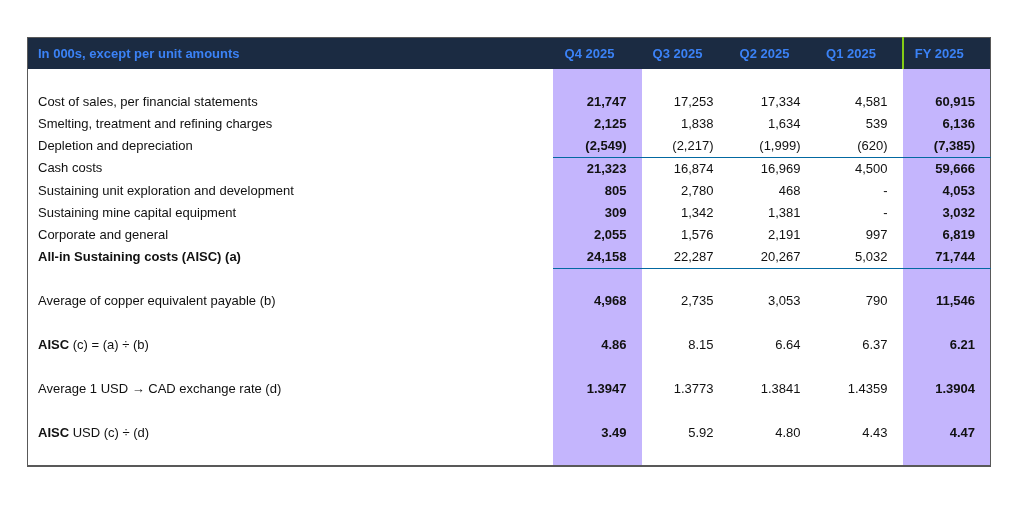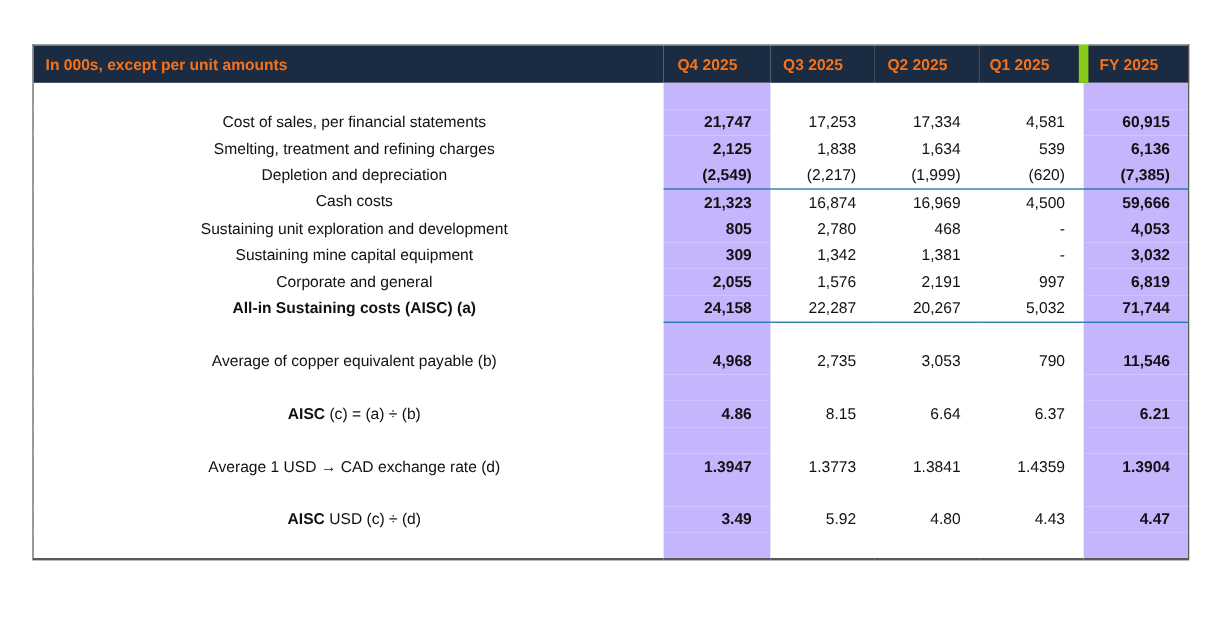--- a/index.html
+++ b/index.html
@@ -19,32 +19,32 @@
     width: 963px;
     border-collapse: collapse;
     table-layout: fixed;
     border: 1px solid #595959;
     border-bottom: 2px solid #595959;
     font-size: 13px;
     color: #111111;
   }
   thead th {
     background: #1b2b42;
-    color: #f97316;
+    color: #3b82f6;
     height: 31px;
     font-weight: bold;
     vertical-align: middle;
     white-space: nowrap;
   }
   thead th.label { text-align: left; padding-left: 10px; }
   thead th.val { text-align: center; padding-right: 15px; }
-  thead th.fy-sep { border-left: 8px solid #84cc16; }
+  thead th.fy-sep { border-left: 2px solid #84cc16; }
   tbody tr { height: 22px; }
   tbody td { vertical-align: middle; white-space: nowrap; line-height: 22px; }
-  tbody td.label { text-align: center; padding-left: 10px; }
+  tbody td.label { text-align: left; padding-left: 10px; }
   tbody td.val { text-align: right; padding-right: 15px; }
   td.shade { background: #c4b5fd; }
   .b { font-weight: bold; }
   td.rule { border-bottom: 1px solid #0369a1; }
 </style>
 </head>
 <body>
 
 <div class="sheet">
   <table class="fin">

